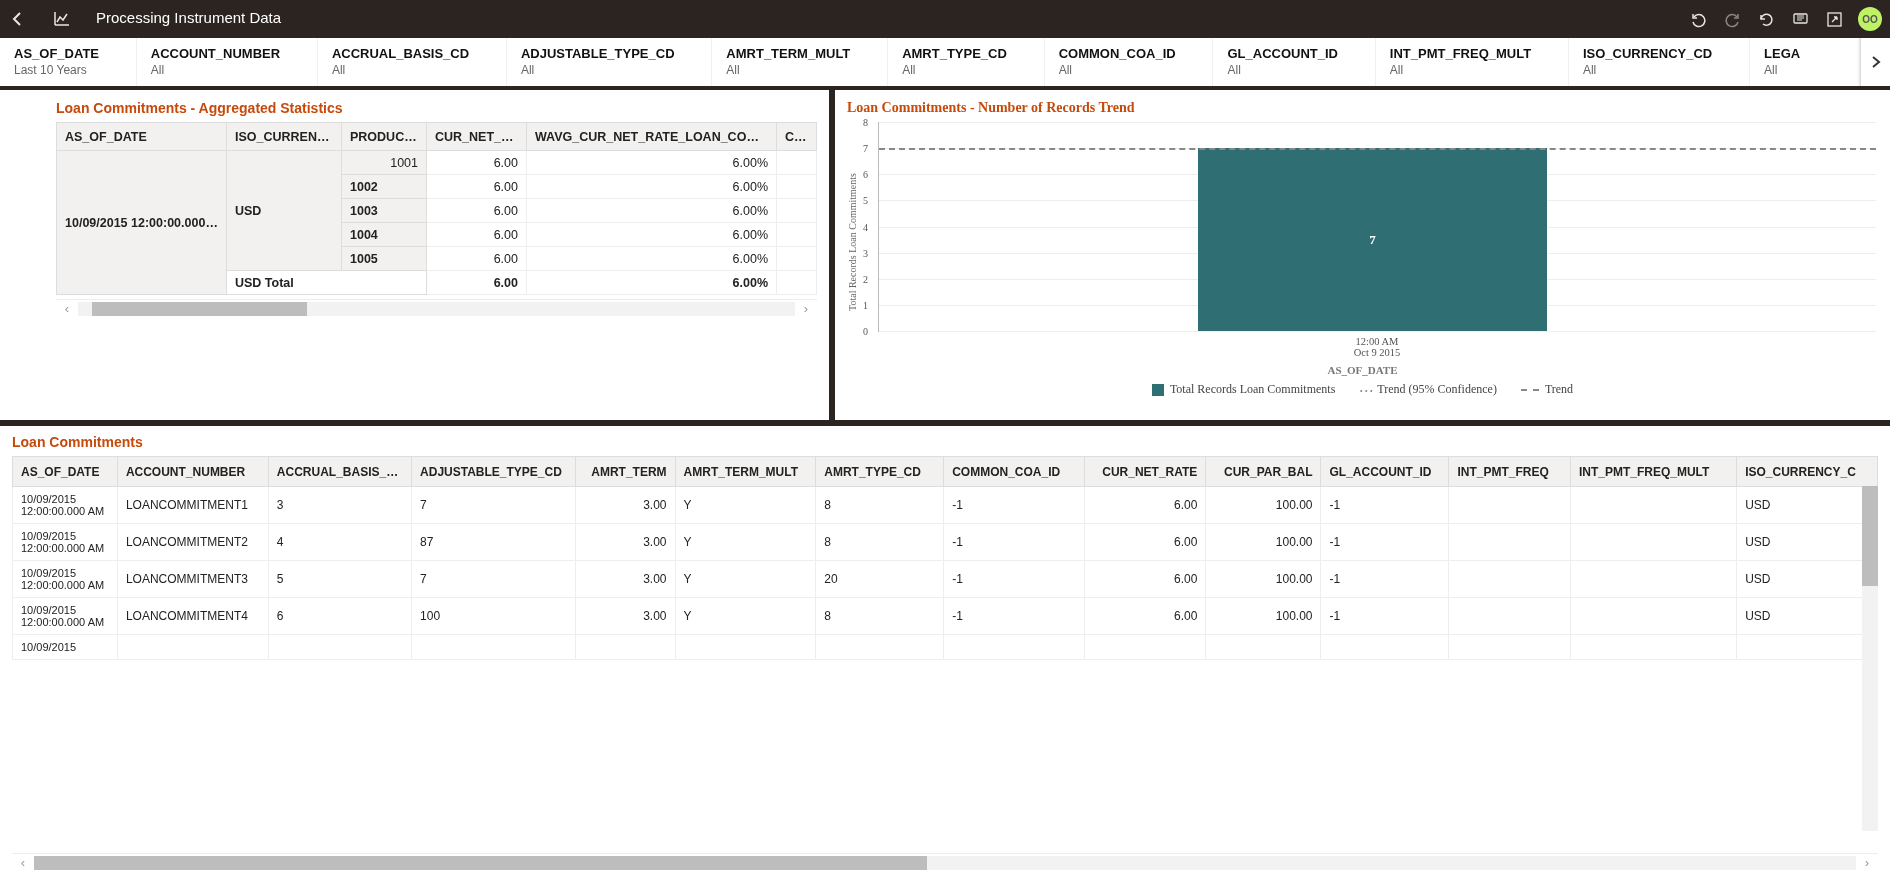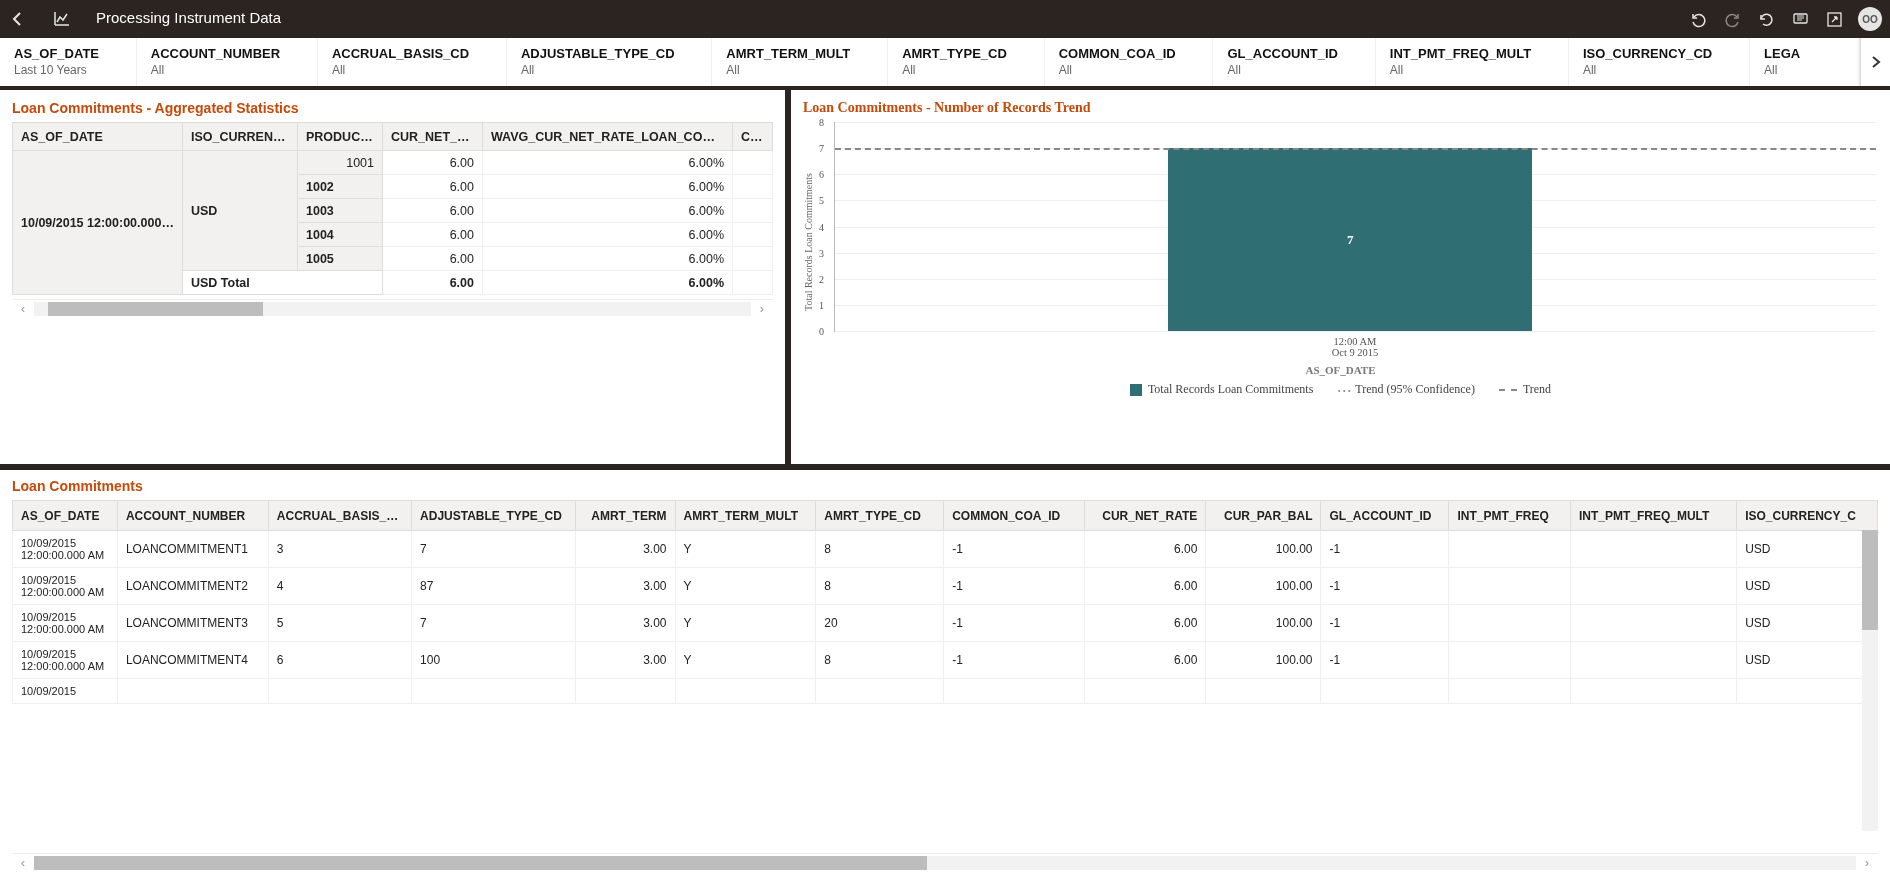--- a/index.html
+++ b/index.html
@@ -6,32 +6,32 @@
   html, body { width: 100%; height: 100%; font-family: "Segoe UI", Arial, sans-serif; font-size: 13px; color: #222; background: #fff; }
   body { overflow: hidden; }
 
   
   .topbar { height: 38px; background: #2b2420; color: #fff; display: flex; align-items: center; padding: 0 8px; }
   .topbar .left { display: flex; align-items: flex-start; gap: 24px; }
   .topbar .title { font-size: 15px; font-weight: 400; }
   .topbar .right { margin-left: auto; display: flex; align-items: center; gap: 14px; }
   .topbar svg { fill: #e8e6e5; }
   .topbar .icon-btn { cursor: pointer; display: flex; align-items: center; justify-content: center; width: 20px; height: 20px; }
-  .avatar { width: 24px; height: 24px; border-radius: 50%; background: #e5e5e5; color: #555; display: flex; align-items: center; justify-content: center; font-weight: 700; font-size: 10px; }
+  .avatar { width: 24px; height: 24px; border-radius: 50%; background: #bef264; color: #555; display: flex; align-items: center; justify-content: center; font-weight: 700; font-size: 10px; }
 
   
   .filters { height: 52px; background: #fff; border-bottom: 4px solid #2b2420; display: flex; align-items: stretch; position: relative; }
   .filters .filter { flex: 1 1 auto; min-width: 110px; padding: 8px 14px 6px; border-right: 1px solid #f0f0f0; cursor: pointer; }
   .filters .filter .flabel { font-weight: 700; font-size: 13px; color: #111; white-space: nowrap; overflow: hidden; text-overflow: ellipsis; }
   .filters .filter .fval { font-size: 12px; color: #666; margin-top: 2px; white-space: nowrap; }
   .filters .scroll-right { width: 30px; display: flex; align-items: center; justify-content: center; border-left: 1px solid #ddd; cursor: pointer; background: #fff; box-shadow: -2px 0 3px rgba(0,0,0,0.05); }
 
   
   .main { display: flex; height: calc(100% - 38px - 52px); flex-direction: column; }
-  .row1 { display: flex; height: 374px; }
+  .row1 { display: flex; height: 330px; padding-left: 44px; }
   .panel { background: #fff; padding: 10px 12px 8px; position: relative; }
   .panel.left { flex: 0 0 780px; }
   .panel.right { flex: 1; font-family: Liberation Serif, serif; }
   .divider-v { width: 6px; background: #2b2420; }
   .divider-h { height: 6px; background: #2b2420; }
   .panel-title { color: #c64a0b; font-weight: 700; font-size: 14px; margin-bottom: 6px; }
 
   
   table { border-collapse: collapse; width: 100%; table-layout: fixed; }
   th, td { padding: 4px 8px; font-size: 12.5px; text-align: left; white-space: nowrap; overflow: hidden; text-overflow: ellipsis; }

